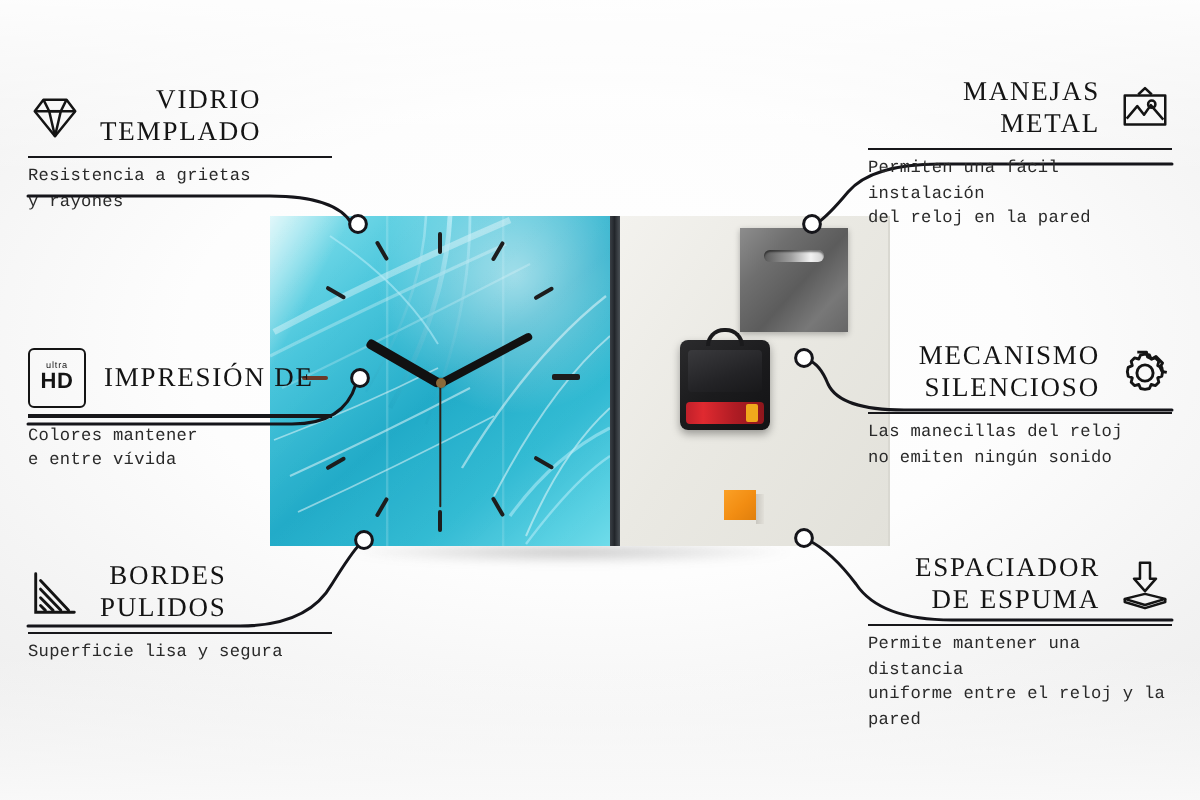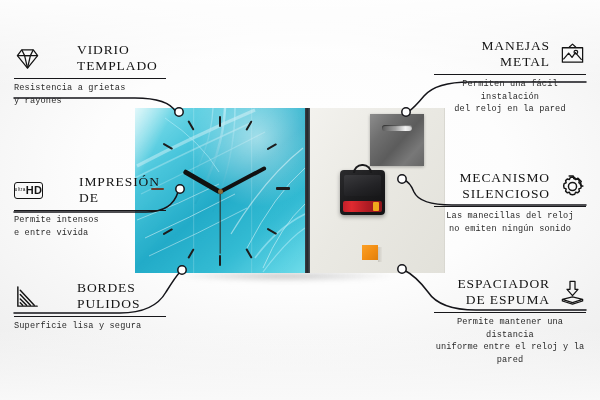--- a/index.html
+++ b/index.html
@@ -143,41 +143,41 @@
   }
   .feat.right .feat-head { justify-content:flex-end; }
   .feat-title {
     font-family:"Liberation Serif", serif;
     font-size:13.5px;
     letter-spacing:.9px;
     line-height:1.22;
     color:#141414;
     text-transform:uppercase;
   }
-  .feat.left .feat-title { text-align:left;margin-left:27px; }
+  .feat.left .feat-title { text-align:right; }
   .feat.right .feat-title { text-align:right; }
   .rule { height:1.5px; background:#17171a; }
   .feat-sub {
     font-family:Liberation Mono, monospace;
     font-size:8.6px;
     line-height:1.45;
     color:#2a2a2a;
     padding-top:3px;
     letter-spacing:.15px;
   }
-  .feat.right .feat-sub { text-align:center; }
+  .feat.right .feat-sub { text-align:left; }
 
   .ico { width:27px; height:27px; flex:0 0 27px; color:#141414; }
   .ico svg { display:block; width:27px; height:27px; }
 
   .hd-badge {
-    width:29px; height:17px; flex:0 0 29px;
+    width:29px; height:30px; flex:0 0 29px;
     border:1.6px solid #141414;
     border-radius:3px;
-    display:flex; flex-direction:row;
+    display:flex; flex-direction:column;
     align-items:center; justify-content:center;
     line-height:1;
   }
   .hd-ultra { font-size:4.6px; letter-spacing:.4px; color:#141414; font-family:"Liberation Sans", sans-serif; }
   .hd-hd { font-size:11px; font-weight:bold; color:#141414; font-family:"Liberation Sans", sans-serif; letter-spacing:.3px; }
 
   
   #wires { position:absolute; inset:0; width:600px; height:400px; pointer-events:none; }
 </style>
 </head>
@@ -318,21 +318,21 @@
       <span class="hd-badge">
         <span class="hd-ultra">ultra</span>
         <span class="hd-hd">HD</span>
       </span>
       <span class="feat-title">
         <span>IMPRESIÓN DE</span><br>
       </span>
     </div>
     <div class="rule" style="width:152px;"></div>
     <div class="feat-sub">
-      <span>Permite intensos</span><br>
+      <span>Colores mantener</span><br>
       <span>e entre vívida</span>
     </div>
   </div>
 
   <div class="feat left" style="left:14px; top:280px; width:152px;">
     <div class="feat-head">
       <span class="ico">
         <svg viewBox="0 0 28 28" fill="none" stroke="currentColor" stroke-width="1.5" stroke-linecap="round">
           <path d="M4 4 L4 24 L24 24"></path>
           <path d="M6.5 7.5 L21 23"></path>

